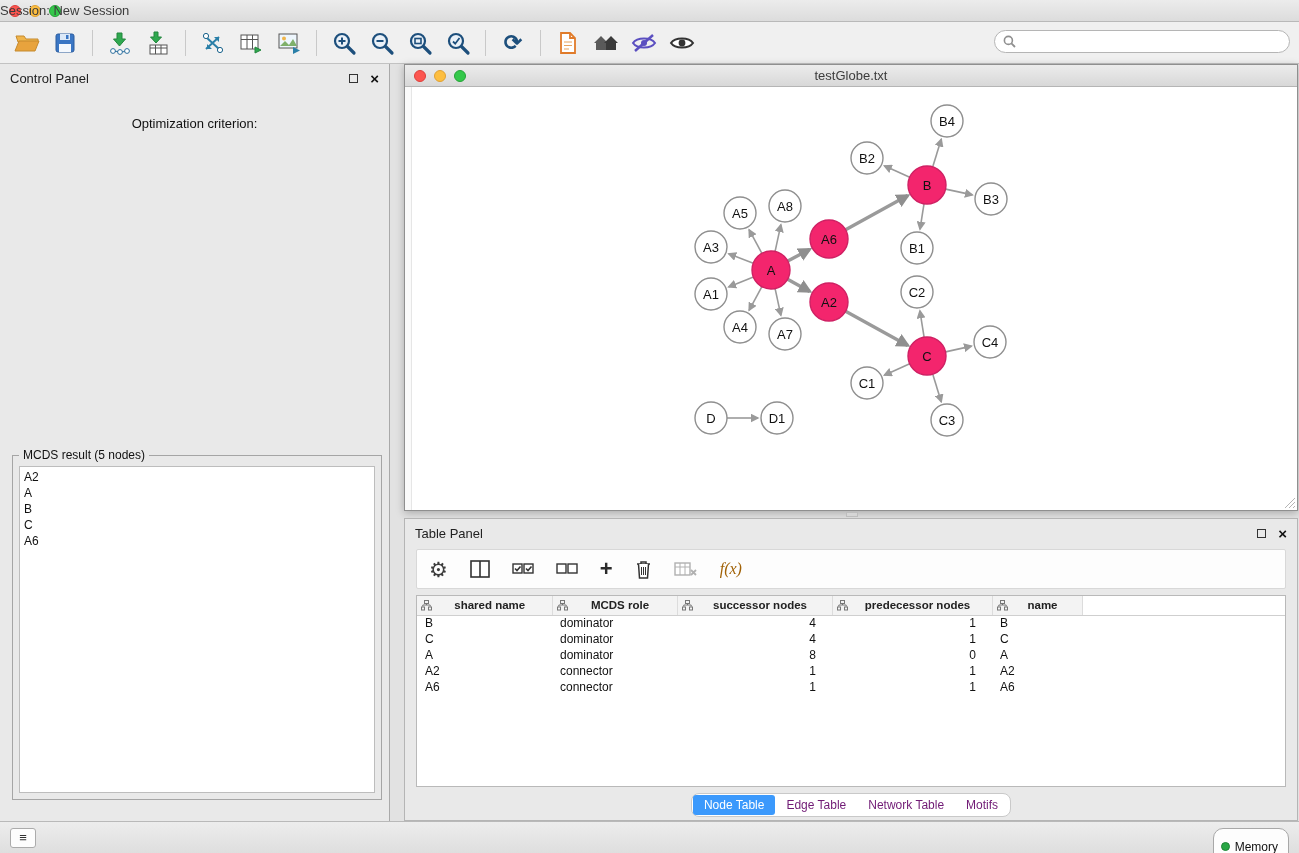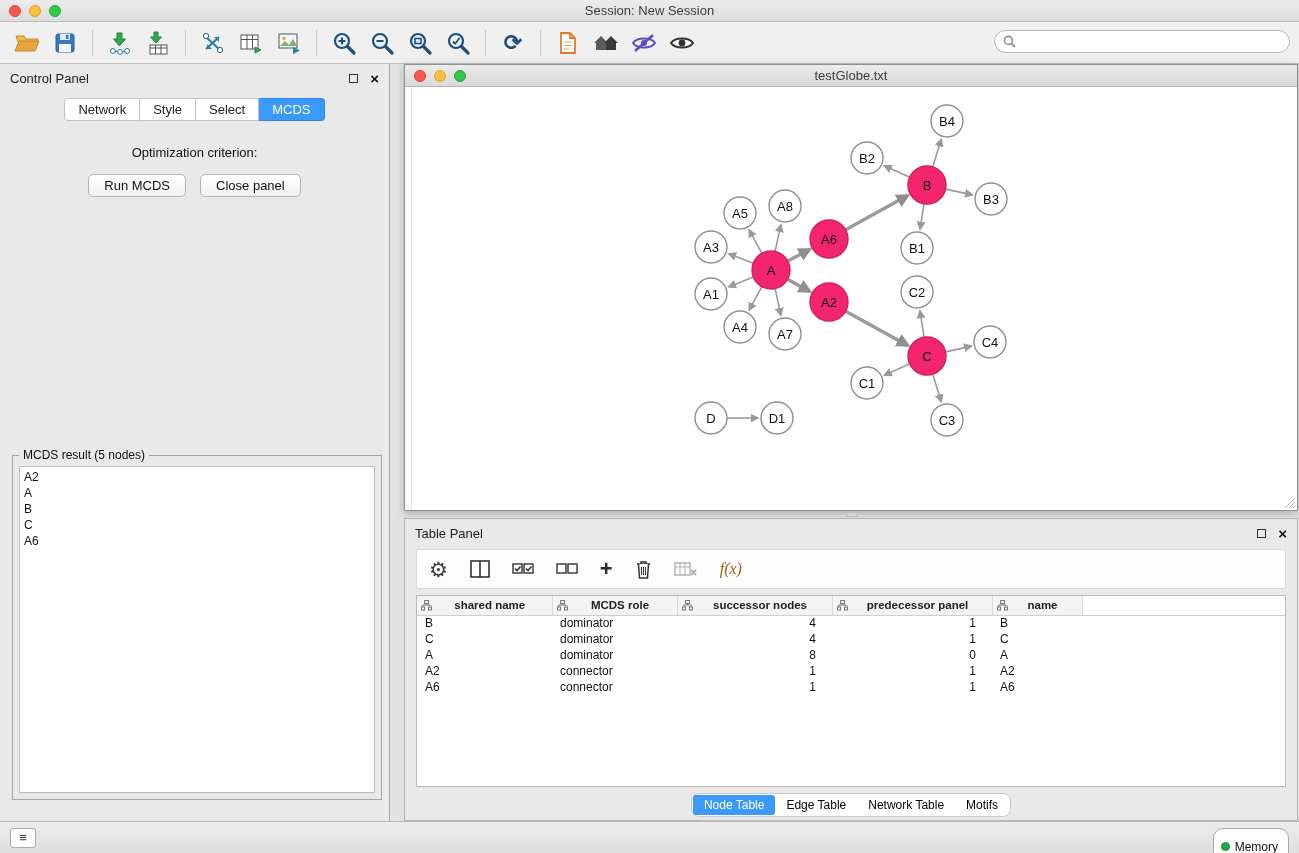--- a/index.html
+++ b/index.html
@@ -8,21 +8,21 @@
 
   
   .titlebar { position:absolute; left:0; top:0; width:1299px; height:22px;
     background:linear-gradient(#ececec,#dcdcdc); border-bottom:1px solid #b9b9b9;
     display:flex; align-items:center; }
   .lights { display:flex; gap:8px; margin-left:9px; }
   .light { width:12px; height:12px; border-radius:50%; }
   .light.red { background:#fc5650; border:1px solid #dd3f3b; }
   .light.yellow { background:#fdbe40; border:1px solid #dfa133; }
   .light.green { background:#34c84a; border:1px solid #24a337; }
-  .titlebar-title { position:absolute; left:0; right:0; text-align:center;
+  .titlebar-title { position:absolute; left:0; right:0; text-align:left;
     font-size:13px; color:#3c3c3c; }
 
   
   .toolbar { position:absolute; left:0; top:22px; width:1299px; height:42px;
     background:#f0f0f0; border-bottom:1px solid #c2c2c2;
     display:flex; align-items:center; padding-left:8px; }
   .tbtn { width:38px; height:34px; display:flex; align-items:center; justify-content:center;
     border-radius:4px; flex:none; }
   .tsep { width:1px; height:26px; background:#c9c9c9; margin:0 8px; flex:none; }
   .glyph-refresh { font-size:22px; font-weight:bold; color:#1d4f7c; }
@@ -106,21 +106,21 @@
     font-size:11.5px; font-weight:bold; color:#222; height:19px; padding:0 4px; }
   table.node-table th .th-inner { display:flex; align-items:center; }
   table.node-table th .th-label { flex:1; text-align:center; }
   table.node-table th.filler { border-right:none; background:#fff; border-bottom:1px solid #cfcfcf; }
   table.node-table td { font-size:12px; height:16px; padding:0 8px; color:#111;
     white-space:nowrap; overflow:hidden; }
   table.node-table td.num { text-align:right; padding-right:16px; }
 
   .tp-tabs-wrap { position:absolute; left:0; right:0; top:274px; text-align:center; }
   .tp-tabs { display:inline-flex; background:#fff; border:1px solid #c9c9c9; border-radius:8px; padding:1px; }
-  .tp-tab { font-size:12px; padding:3px 11px; color:#000000; border-radius:3px; }
+  .tp-tab { font-size:12px; padding:3px 11px; color:#701a75; border-radius:3px; }
   .tp-tab.active { background:#3b99fc; color:#fff; }
 
   
   .statusbar { position:absolute; left:0; top:821px; width:1299px; height:32px;
     background:linear-gradient(#ededed,#dedede); border-top:1px solid #b9b9b9;
     display:flex; align-items:center; }
   .menu-btn { width:26px; height:20px; margin-left:10px; background:#fdfdfd;
     border:1px solid #ababab; border-radius:3px; display:flex; align-items:center;
     justify-content:center; font-size:13px; color:#333; }
   .memory-pill { position:absolute; right:10px; top:6px; height:37px; background:#fdfdfd;
@@ -265,31 +265,21 @@
   </span>
 </div>
 
 <div class="control-panel">
   <div class="panel-header">
     <span>Control Panel</span>
     <span class="spacer"></span>
     <span class="float-icon"></span>
     <span class="close-x">×</span>
   </div>
-  <div class="cp-tabs">
-    <span class="cp-tab">Network</span>
-    <span class="cp-tab">Style</span>
-    <span class="cp-tab">Select</span>
-    <span class="cp-tab active">MCDS</span>
-  </div>
   <div class="opt-label">Optimization criterion:</div>
-  <div class="cp-buttons">
-    <button class="btn">Run MCDS</button>
-    <button class="btn">Close panel</button>
-  </div>
   <div class="mcds-fieldset">
     <span class="mcds-legend">MCDS result (5 nodes)</span>
     <div class="mcds-list" id="mcds-list">
         <div class="mcds-item">A2</div>
         <div class="mcds-item">A</div>
         <div class="mcds-item">B</div>
         <div class="mcds-item">C</div>
         <div class="mcds-item">A6</div>
       </div>
   </div>
@@ -526,21 +516,21 @@
               </span>
             </th>
           <th>
               <span class="th-inner">
             <svg class="col-icon" width="11" height="11" viewBox="0 0 11 11">
                   <rect x="3.5" y="0.5" width="4" height="3" fill="none" stroke="#777"></rect>
                   <path d="M5.5 3.5V5M1.8 5h7.4M1.8 5v1.5M9.2 5v1.5" stroke="#777" fill="none"></path>
                   <rect x="0.5" y="7" width="3" height="3" fill="none" stroke="#777"></rect>
                   <rect x="7.5" y="7" width="3" height="3" fill="none" stroke="#777"></rect>
                 </svg>
-            <span class="th-label">predecessor panel</span>
+            <span class="th-label">predecessor nodes</span>
               </span>
             </th>
           <th>
               <span class="th-inner">
             <svg class="col-icon" width="11" height="11" viewBox="0 0 11 11">
                   <rect x="3.5" y="0.5" width="4" height="3" fill="none" stroke="#777"></rect>
                   <path d="M5.5 3.5V5M1.8 5h7.4M1.8 5v1.5M9.2 5v1.5" stroke="#777" fill="none"></path>
                   <rect x="0.5" y="7" width="3" height="3" fill="none" stroke="#777"></rect>
                   <rect x="7.5" y="7" width="3" height="3" fill="none" stroke="#777"></rect>
                 </svg>

